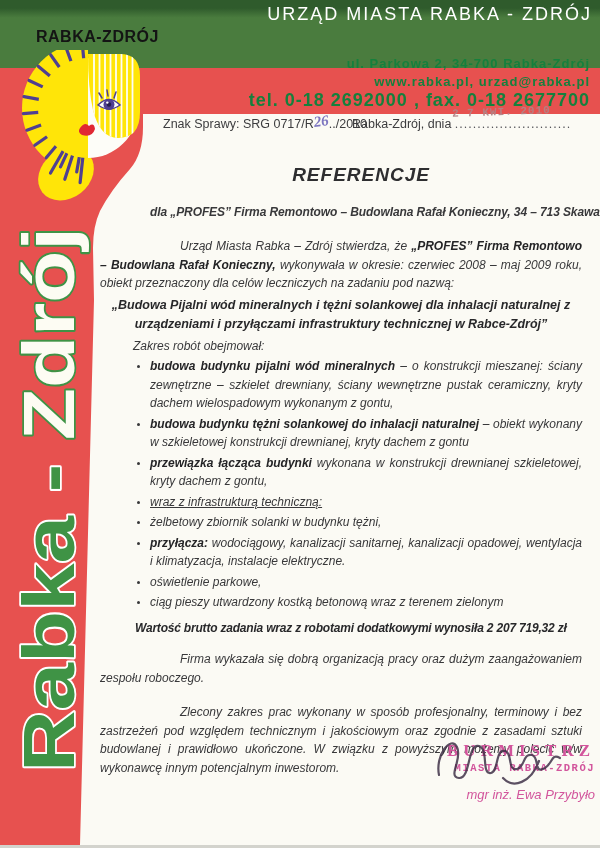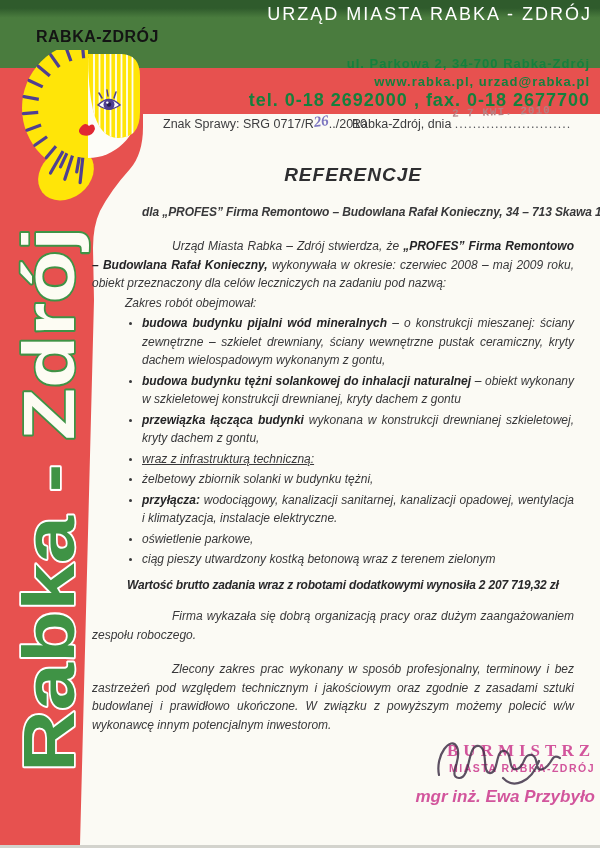--- a/index.html
+++ b/index.html
@@ -20,40 +20,40 @@
   .vtext{position:absolute;left:0px;top:200px;z-index:4;}
   
   .znak{position:absolute;left:163px;top:115px;z-index:5;font-size:12.5px;color:#3c3c3e;}
   .znak .hand{display:inline-block;font-family:"Liberation Serif",serif;font-style:italic;font-size:15px;
               color:#7d76c0;transform:rotate(-8deg) translateY(-2px);font-weight:bold;}
   .place{position:absolute;left:352px;top:117px;z-index:5;font-size:12.5px;color:#3c3c3e;}
   .place .dots{letter-spacing:1px;color:#55555a;}
   .datestamp{position:absolute;left:452px;top:106px;z-index:5;font-family:"Liberation Mono",monospace;
              font-size:11px;font-weight:bold;color:#b28386;letter-spacing:1px;transform:rotate(-2deg);opacity:.95;}
   
-  .body{position:absolute;left:92px;top:166px;width:482px;z-index:5;color:#38383a;
+  .body{position:absolute;left:100px;top:166px;width:482px;z-index:5;color:#38383a;
         font-style:italic;font-size:12px;line-height:18.5px;text-align:justify;}
   .body b{color:#242426;}
   .doc-title{text-align:center;font-size:19px;font-weight:bold;letter-spacing:1px;margin:0 0 0 40px;padding:0 0 18px 0;color:#2e2e30;}
   .recipient{font-weight:bold;white-space:nowrap;margin:0 0 16px 50px;font-size:12px;letter-spacing:-.1px;}
   .para{margin:0;text-indent:80px;}
   .projtitle{text-align:center;font-weight:bold;font-size:12.5px;margin:3px 6px 2px 6px;text-indent:0;line-height:19.5px;color:#28282a;}
   .scope{margin:1px 0 2px 33px;}
   ul.works{margin:0 0 4px 0;padding:0 0 0 50px;}
   ul.works li{margin:0 0 2px 0;padding:0;}
   ul.works li::marker{font-size:10px;}
   .u{text-decoration:underline;}
   .value{font-weight:bold;white-space:nowrap;margin:7px 0 13px 35px;font-size:12px;letter-spacing:-.2px;color:#28282a;}
   .p2{margin-bottom:0;}
   .p3{margin-top:16px;}
   
   .stamp{position:absolute;left:415px;top:741px;width:180px;z-index:5;text-align:right;color:#d2559c;}
   .stamp .s1{font-family:"Liberation Serif",serif;font-weight:bold;font-size:17px;letter-spacing:5px;}
-  .stamp .s2{font-family:Liberation Sans, sans-serif;font-weight:bold;font-size:10.5px;letter-spacing:1.5px;margin-top:1px;}
-  .stamp .s3{font-style:italic;font-size:17px;margin-top:13px;font-weight:bold;}
+  .stamp .s2{font-family:Liberation Mono, monospace;font-weight:bold;font-size:10.5px;letter-spacing:1.5px;margin-top:1px;}
+  .stamp .s3{font-style:italic;font-size:13px;margin-top:13px;}
   .scribble{position:absolute;left:18px;top:-10px;}
   .bottom-edge{position:absolute;left:0;bottom:0;width:600px;height:3px;background:#b9b9b3;opacity:.6;z-index:6;}
 </style>
 </head>
 <body>
 
 <div class="page">
 
   <svg class="red-bg" width="600" height="848" viewBox="0 0 600 848">
     <path d="M0 51 H600 V114 H143 L143 127 Q143 154 130 169 Q111 190 100 211 Q93 226 93 248 L94 300 L80 845 H0 Z" fill="#e7514f"></path>
@@ -137,20 +137,21 @@
   </svg>
 
   <div class="znak"><span>Znak Sprawy: SRG 0717/R</span><span class="hand">26</span><span>../2010</span></div>
   <div class="place"><span>Rabka-Zdrój, dnia</span> <span class="dots">..........................</span></div>
   <div class="datestamp">2 7 KWI. 2010</div>
 
   <main class="body">
     <h1 class="doc-title">REFERENCJE</h1>
     <div class="recipient">dla „PROFES” Firma Remontowo – Budowlana Rafał Konieczny, 34 – 713 Skawa 10</div>
     <p class="para"><span>Urząd Miasta Rabka – Zdrój stwierdza, że </span><b>„PROFES” Firma Remontowo – Budowlana Rafał Konieczny,</b><span> wykonywała w okresie: czerwiec 2008 – maj 2009 roku, obiekt przeznaczony dla celów leczniczych na zadaniu pod nazwą:</span></p>
+    <div class="projtitle">„Budowa Pijalni wód mineralnych i tężni solankowej dla inhalacji naturalnej z urządzeniami i przyłączami infrastruktury technicznej w Rabce-Zdrój”</div>
     <div class="scope">Zakres robót obejmował:</div>
     <ul class="works">
       <li><b>budowa budynku pijalni wód mineralnych</b><span> – o konstrukcji mieszanej: ściany zewnętrzne – szkielet drewniany, ściany wewnętrzne pustak ceramiczny, kryty dachem wielospadowym wykonanym z gontu,</span></li>
       <li><b>budowa budynku tężni solankowej do inhalacji naturalnej</b><span> – obiekt wykonany w szkieletowej konstrukcji drewnianej, kryty dachem z gontu</span></li>
       <li><b>przewiązka łącząca budynki</b><span>  wykonana w konstrukcji drewnianej szkieletowej, kryty dachem z gontu,</span></li>
       <li><b></b><span class="u">wraz z infrastrukturą techniczną:</span></li>
       <li><b></b><span>żelbetowy zbiornik solanki w budynku tężni,</span></li>
       <li><b>przyłącza:</b><span> wodociągowy, kanalizacji sanitarnej, kanalizacji opadowej, wentylacja i klimatyzacja, instalacje elektryczne.</span></li>
       <li><b></b><span>oświetlenie parkowe,</span></li>
       <li><b></b><span>ciąg pieszy utwardzony kostką betonową wraz z terenem zielonym</span></li>

